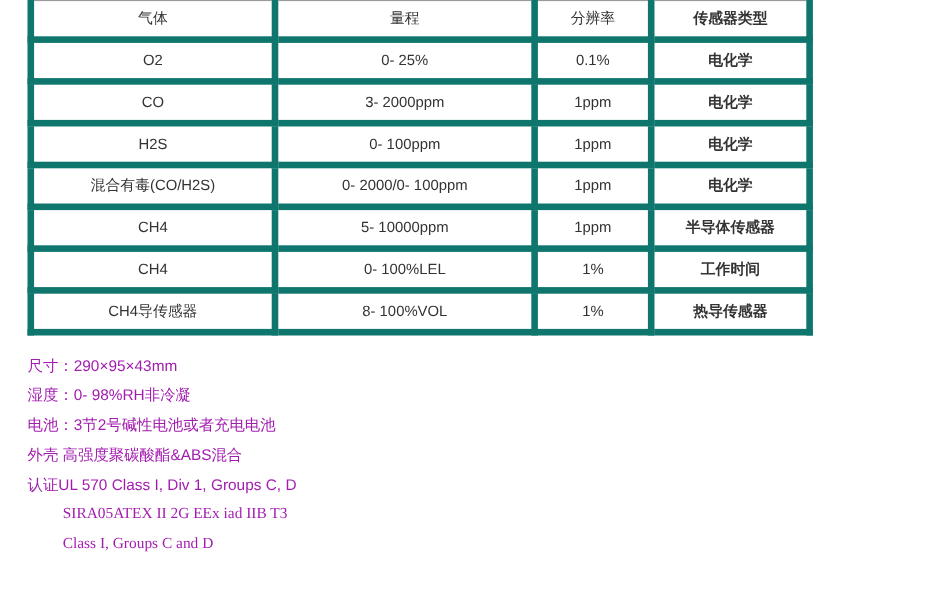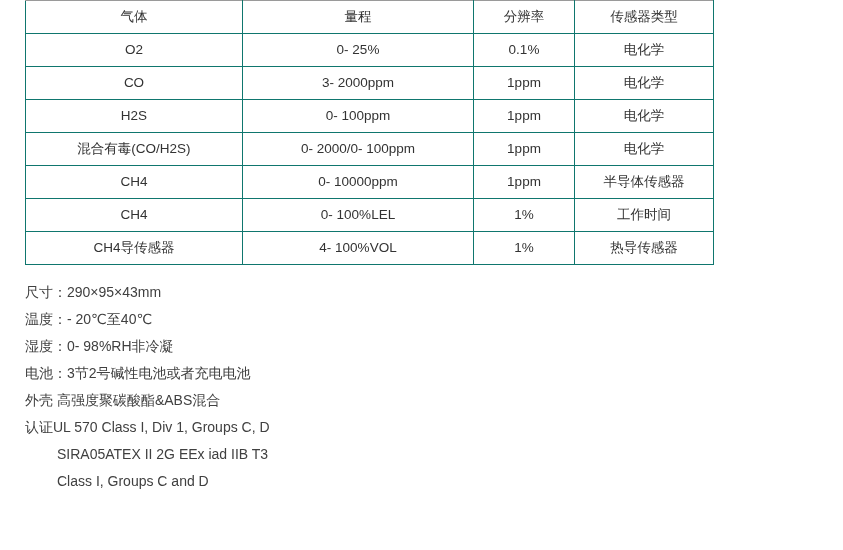--- a/index.html
+++ b/index.html
@@ -21,48 +21,49 @@
     height: 550px;
     box-sizing: border-box;
   }
   table.spec-table {
     border-collapse: collapse;
     width: 652px;
     margin: 0 0 0 25px;
     table-layout: fixed;
   }
   table.spec-table td {
-    border: 1px solid #0f766e;
+    border: 6px solid #0f766e;
     text-align: center;
     vertical-align: middle;
     height: 32px;
     font-size: 13.5px;
     color: #333333;
     padding: 0 4px;
     line-height: 1.2;
   }
   table.spec-table tr:first-child td {
     border-top: 1px solid #9a9a9a;
   }
   .col-gas   { width: 208px; }
   .col-range { width: 222px; margin-left: 20px; }
   .col-res   { width: 92px; }
-  .col-type  { width: 130px; }
+  .col-type  { width: 130px; font-weight: bold; }
 
   .specs {
     margin: 14px 0 0 25px;
   }
   .spec-line {
     font-size: 14px;
     line-height: 27px;
-    color: #404040;
+    color: #a21caf;
     white-space: pre;
   }
   .spec-line.indent {
     padding-left: 32px;
+    font-family: Liberation Serif, serif;
   }
 </style>
 </head>
 <body>
 
 <div class="page">
 
   <table class="spec-table">
     <tbody>
       <tr>
@@ -90,42 +91,41 @@
         <td class="col-type">电化学</td>
       </tr>
       <tr>
         <td class="col-gas">混合有毒(CO/H2S)</td>
         <td class="col-range">0- 2000/0- 100ppm</td>
         <td class="col-res">1ppm</td>
         <td class="col-type">电化学</td>
       </tr>
       <tr>
         <td class="col-gas">CH4</td>
-        <td class="col-range">0- 10000ppm</td>
+        <td class="col-range">5- 10000ppm</td>
         <td class="col-res">1ppm</td>
         <td class="col-type">半导体传感器</td>
       </tr>
       <tr>
         <td class="col-gas">CH4</td>
         <td class="col-range">0- 100%LEL</td>
         <td class="col-res">1%</td>
         <td class="col-type">工作时间</td>
       </tr>
       <tr>
         <td class="col-gas">CH4导传感器</td>
-        <td class="col-range">4- 100%VOL</td>
+        <td class="col-range">8- 100%VOL</td>
         <td class="col-res">1%</td>
         <td class="col-type">热导传感器</td>
       </tr>
     </tbody>
   </table>
 
   <div class="specs">
     <div class="spec-line">尺寸：290×95×43mm</div>
-    <div class="spec-line">温度：- 20℃至40℃</div>
     <div class="spec-line">湿度：0- 98%RH非冷凝</div>
     <div class="spec-line">电池：3节2号碱性电池或者充电电池</div>
     <div class="spec-line">外壳 高强度聚碳酸酯&amp;ABS混合</div>
     <div class="spec-line">认证UL 570 Class I, Div 1, Groups C, D</div>
     <div class="spec-line indent">SIRA05ATEX II 2G EEx iad IIB T3</div>
     <div class="spec-line indent">Class I, Groups C and D</div>
 
   </div>
 
 </div>

